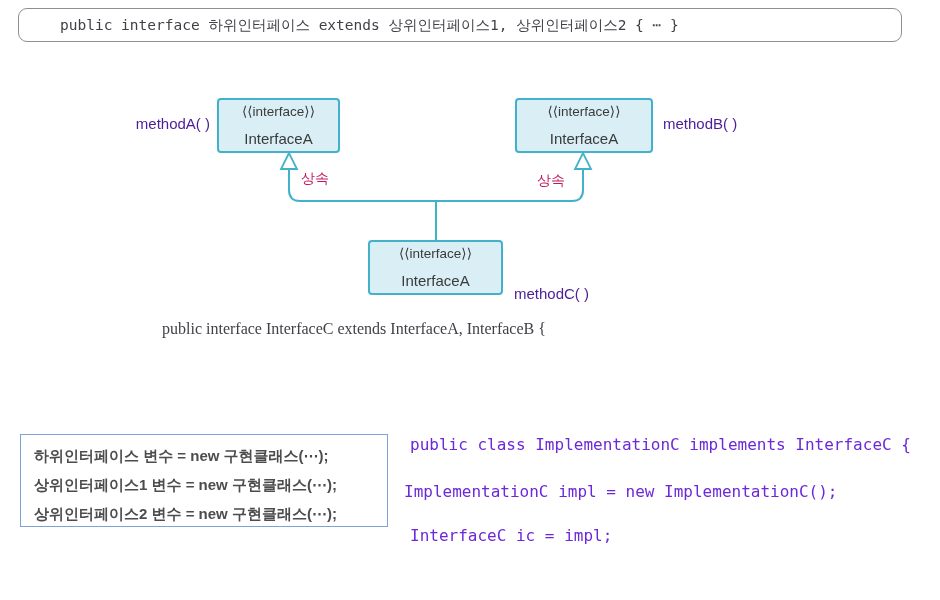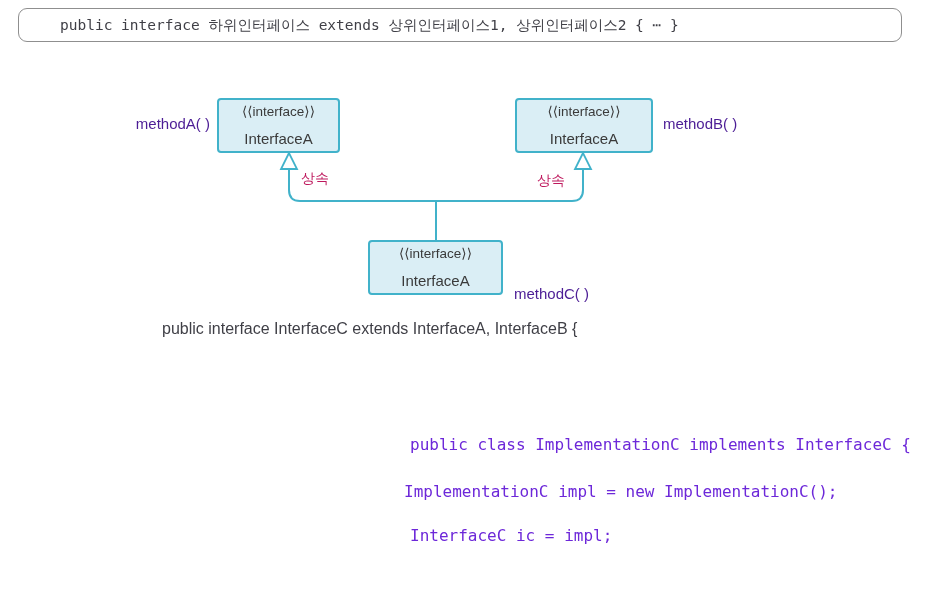--- a/index.html
+++ b/index.html
@@ -31,21 +31,21 @@
   .method-label{position:absolute;font-size:15px;color:#4c1d95;white-space:pre;}
   .label-method-a{left:100px;top:115px;width:110px;text-align:right;}
   .label-method-b{left:663px;top:115px;}
   .label-method-c{left:514px;top:256px;margin-top:29px;}
   .inherit-label{position:absolute;font-size:14px;color:#be185d;text-align:right;}
   .inherit-left{left:301px;top:170px;}
   .inherit-right{left:537px;top:172px;}
   
   .mid-code-line{
     position:absolute;left:162px;top:320px;
-    font-family:Liberation Sans, sans-serif;font-size:16px;color:#3f3f46;white-space:pre;
+    font-family:Liberation Serif, serif;font-size:16px;color:#3f3f46;white-space:pre;
   }
   
   .variable-box{
     position:absolute;left:20px;top:434px;width:368px;height:93px;box-sizing:border-box;
     border:1.6px solid #7ba3d8;background:#ffffff;padding:6px 0 0 13px;
   }
   .variable-box .var-line{
     font-size:15px;font-weight:bold;color:#4c4c4c;line-height:29px;white-space:pre;
   }
   
@@ -90,18 +90,23 @@
 
   <div class="method-label label-method-a">methodA( )</div>
   <div class="method-label label-method-b">methodB( )</div>
   <div class="method-label label-method-c">methodC( )</div>
 
   <div class="inherit-label inherit-left">상속</div>
   <div class="inherit-label inherit-right">상속</div>
 
   <div class="mid-code-line">public interface InterfaceC extends InterfaceA, InterfaceB {</div>
 
+  <div class="variable-box">
+    <div class="var-line">하위인터페이스 변수 = new 구현클래스(⋯);</div>
+    <div class="var-line">상위인터페이스1 변수 = new 구현클래스(⋯);</div>
+    <div class="var-line">상위인터페이스2 변수 = new 구현클래스(⋯);</div>
+  </div>
 
   <div class="impl-line impl-0">public class ImplementationC implements InterfaceC {</div>
   <div class="impl-line impl-1">ImplementationC impl = new ImplementationC();</div>
   <div class="impl-line impl-2">InterfaceC ic = impl;</div>
 
 </div>
 
 </body></html>

